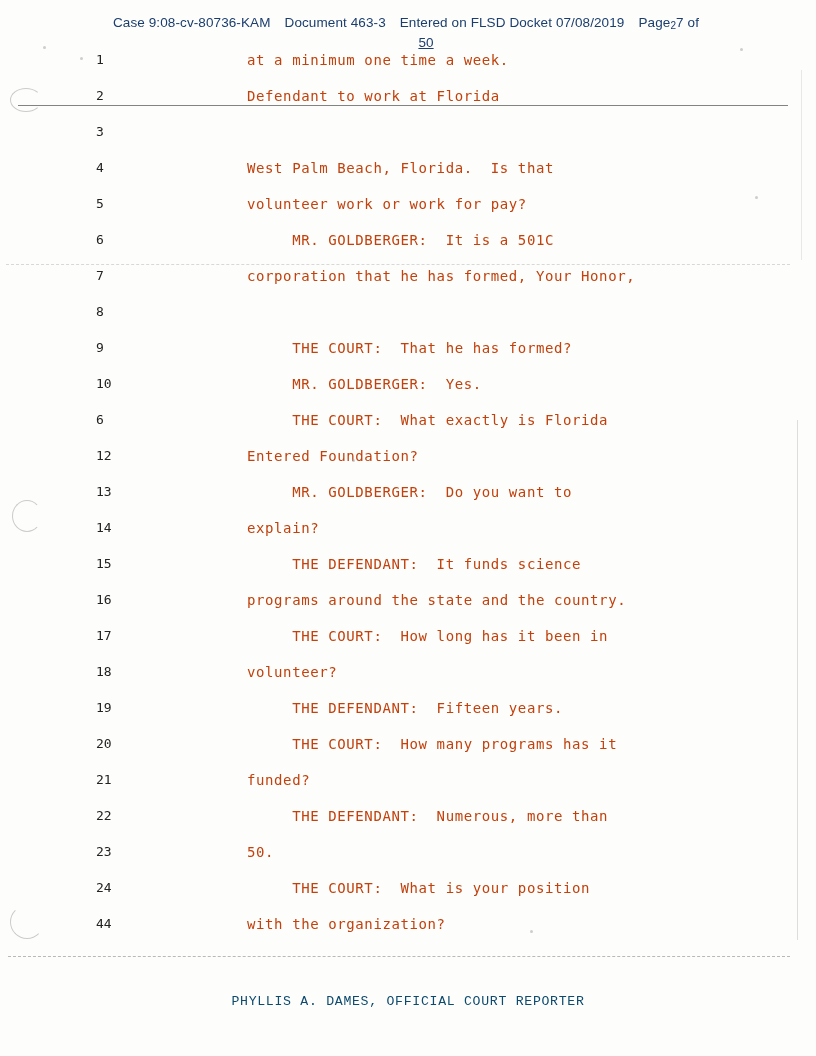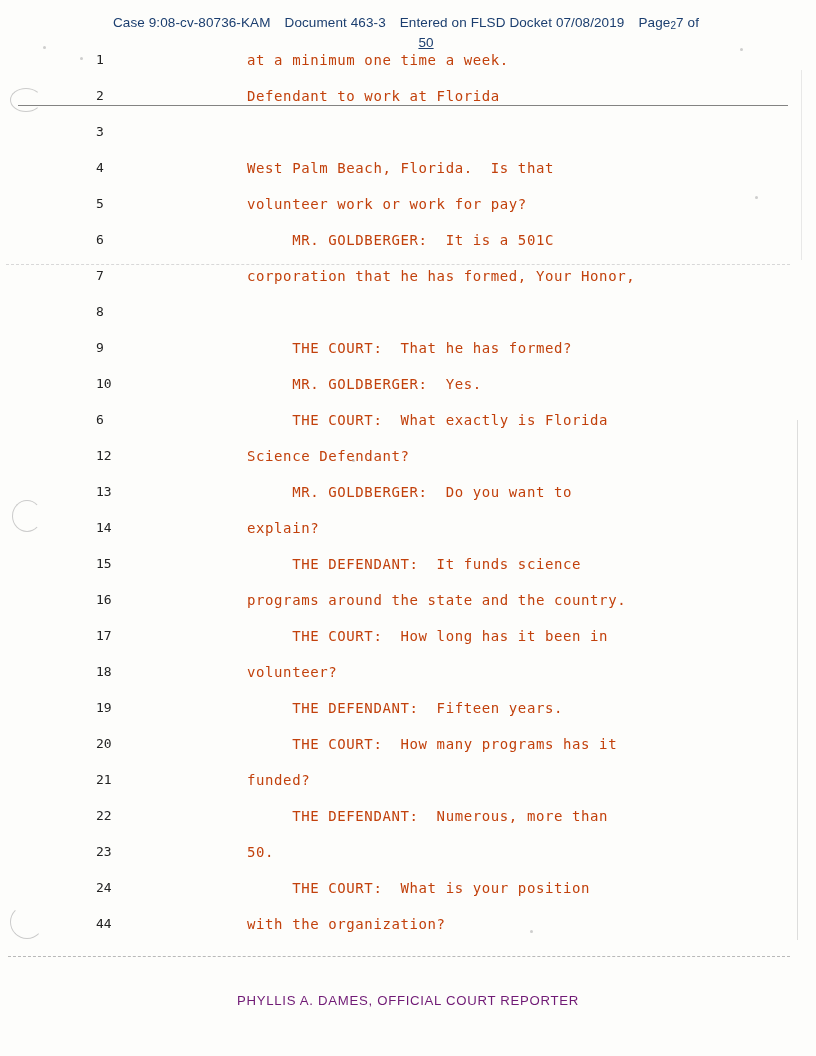--- a/index.html
+++ b/index.html
@@ -94,24 +94,24 @@
 
   
   .footer {
     position: absolute;
     top: 991px;
     left: 0;
     width: 816px;
     text-align: center;
   }
   .footer span {
-    font-family: Liberation Sans, sans-serif;
+    font-family: Liberation Mono, monospace;
     font-size: 13.2px;
     letter-spacing: 0.7px;
-    color: #701a75;
+    color: #0c4a6e;
   }
   .footer-rule {
     position: absolute;
     top: 956px;
     left: 8px;
     width: 782px;
     border-top: 1px dashed #b9b9b9;
   }
 
   
@@ -210,21 +210,21 @@
       <span class="ltext">     MR. GOLDBERGER:  Yes.</span>
     </div>
 
     <div class="line">
       <span class="lnum">6</span>
       <span class="ltext">     THE COURT:  What exactly is Florida</span>
     </div>
 
     <div class="line">
       <span class="lnum">12</span>
-      <span class="ltext">Science Defendant?</span>
+      <span class="ltext">Entered Foundation?</span>
     </div>
 
     <div class="line">
       <span class="lnum">13</span>
       <span class="ltext">     MR. GOLDBERGER:  Do you want to</span>
     </div>
 
     <div class="line">
       <span class="lnum">14</span>
       <span class="ltext">explain?</span>

